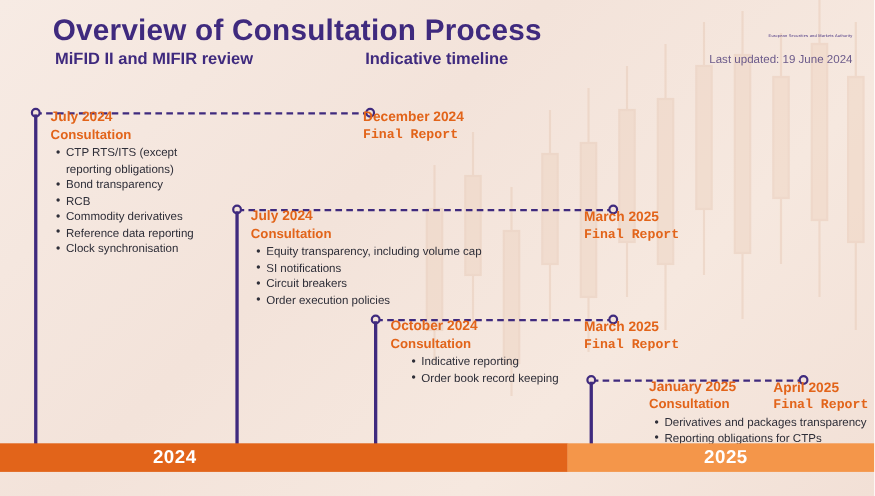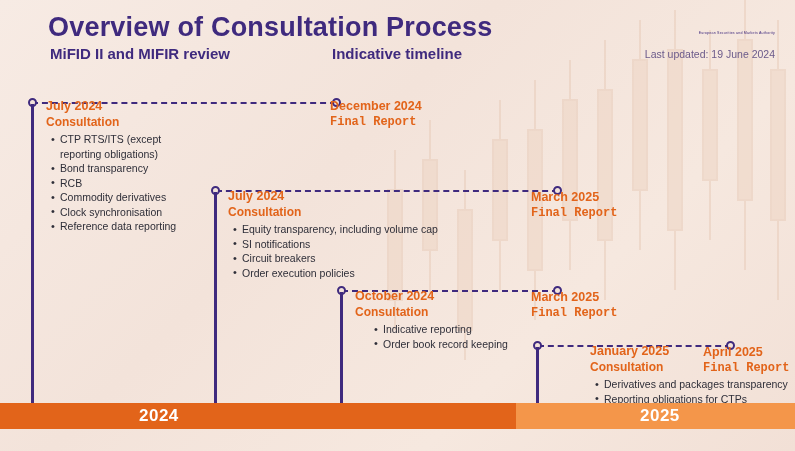--- a/index.html
+++ b/index.html
@@ -255,22 +255,22 @@
   <div class="vline" style="left:31px; top:104px; height:313px;"></div>
 
   <div class="block" style="left:46px; top:99px;">
     <div class="blk-date">July 2024</div>
     <div class="blk-kind">Consultation</div>
     <ul class="blk-list">
       <li class="wrap">CTP RTS/ITS (except reporting obligations)</li>
       <li>Bond transparency</li>
       <li>RCB</li>
       <li>Commodity derivatives</li>
+      <li>Reference data reporting</li>
       <li>Clock synchronisation</li>
-      <li>Reference data reporting</li>
     </ul>
   </div>
 
   <div class="block" style="left:330px; top:99px;">
     <div class="report-date">December 2024</div>
     <div class="report-kind">Final Report</div>
   </div>
 
   <div class="hline" style="left:216px; top:190px; width:342px;"></div>
   <div class="dot" style="left:211px; top:186px;"></div>

